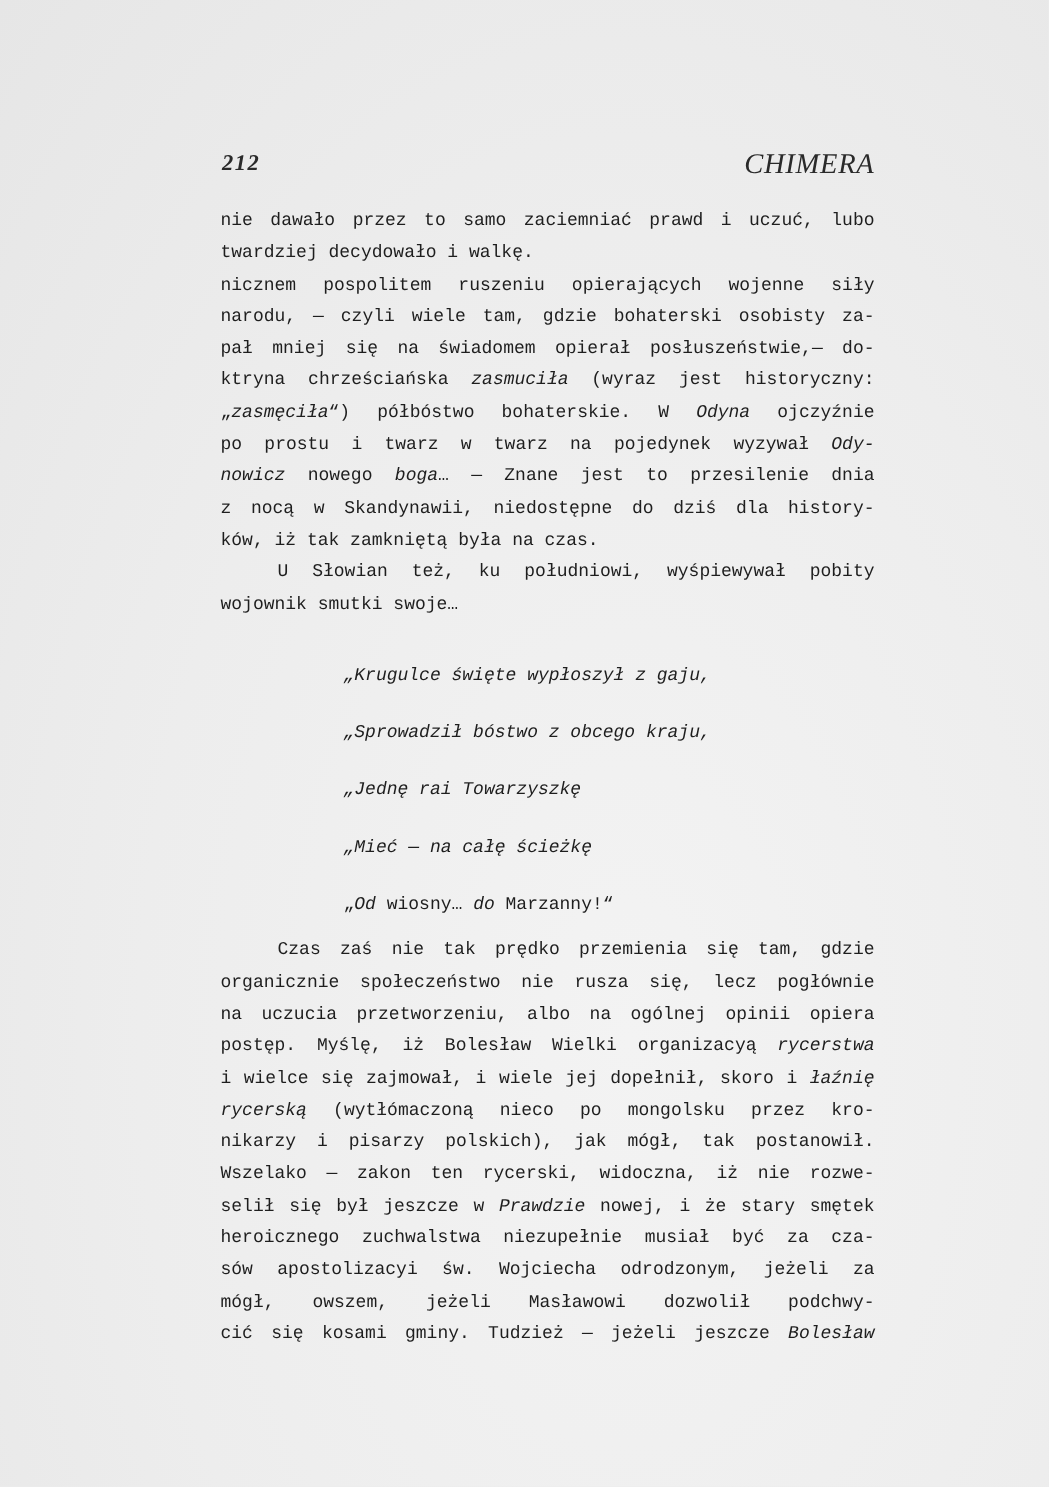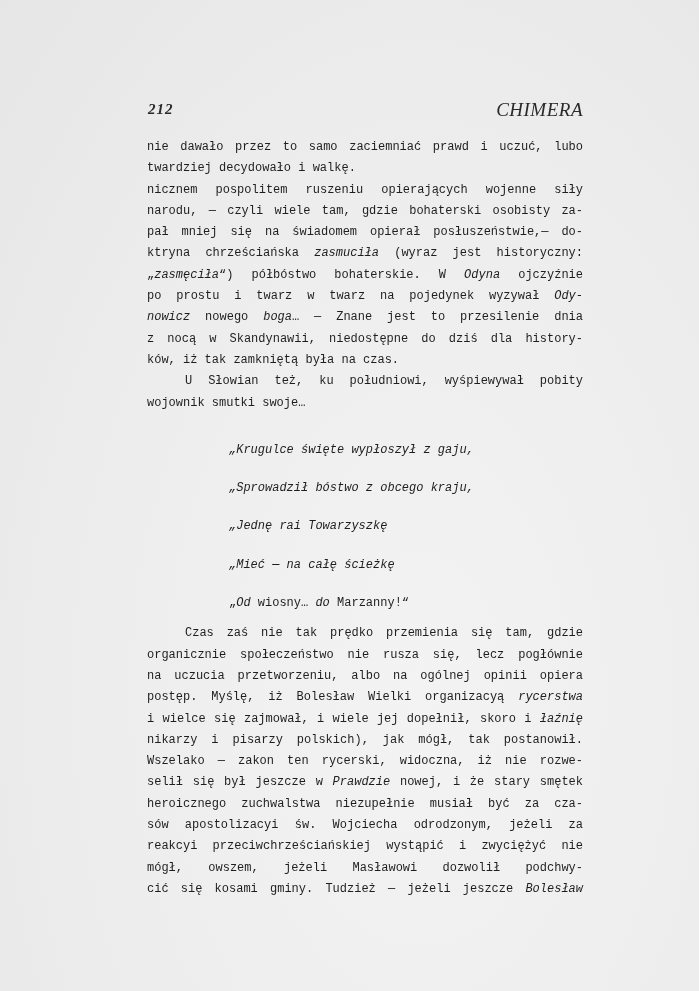--- a/index.html
+++ b/index.html
@@ -50,22 +50,22 @@
       <span class="line verse last"><span class="it">„Sprowadził bóstwo z obcego kraju,</span></span>
       <span class="line verse last"><span class="it">„Jednę rai Towarzyszkę</span></span>
       <span class="line verse last"><span class="it">„Mieć — na całę ścieżkę</span></span>
       <span class="line verse last"><span>„</span><span class="it">Od</span><span> wiosny… </span><span class="it">do</span><span> Marzanny!“</span></span>
       <div class="gap"></div>
       <span class="line indent"><span>Czas zaś nie tak prędko przemienia się tam, gdzie</span></span>
       <span class="line "><span>organicznie społeczeństwo nie rusza się, lecz pogłównie</span></span>
       <span class="line "><span>na uczucia przetworzeniu, albo na ogólnej opinii opiera</span></span>
       <span class="line "><span>postęp. Myślę, iż Bolesław Wielki organizacyą </span><span class="it">rycerstwa</span></span>
       <span class="line "><span>i wielce się zajmował, i wiele jej dopełnił, skoro i </span><span class="it">łaźnię</span></span>
+      <span class="line "><span class="it">rycerską</span><span> (wytłómaczoną nieco po mongolsku przez kro-</span></span>
       <span class="line "><span>nikarzy i pisarzy polskich), jak mógł, tak postanowił.</span></span>
       <span class="line "><span>Wszelako — zakon ten rycerski, widoczna, iż nie rozwe-</span></span>
       <span class="line "><span>selił się był jeszcze w </span><span class="it">Prawdzie</span><span> nowej, i że stary smętek</span></span>
       <span class="line "><span>heroicznego zuchwalstwa niezupełnie musiał być za cza-</span></span>
       <span class="line "><span>sów apostolizacyi św. Wojciecha odrodzonym, jeżeli za</span></span>
-      <span class="line "><span>reakcyi przeciwchrześciańskiej wystąpić i zwyciężyć nie</span></span>
       <span class="line "><span>mógł, owszem, jeżeli Masławowi dozwolił podchwy-</span></span>
       <span class="line "><span>cić się kosami gminy. Tudzież — jeżeli jeszcze </span><span class="it">Bolesław</span></span>
     </div>
 </div>
 
 </body></html>

